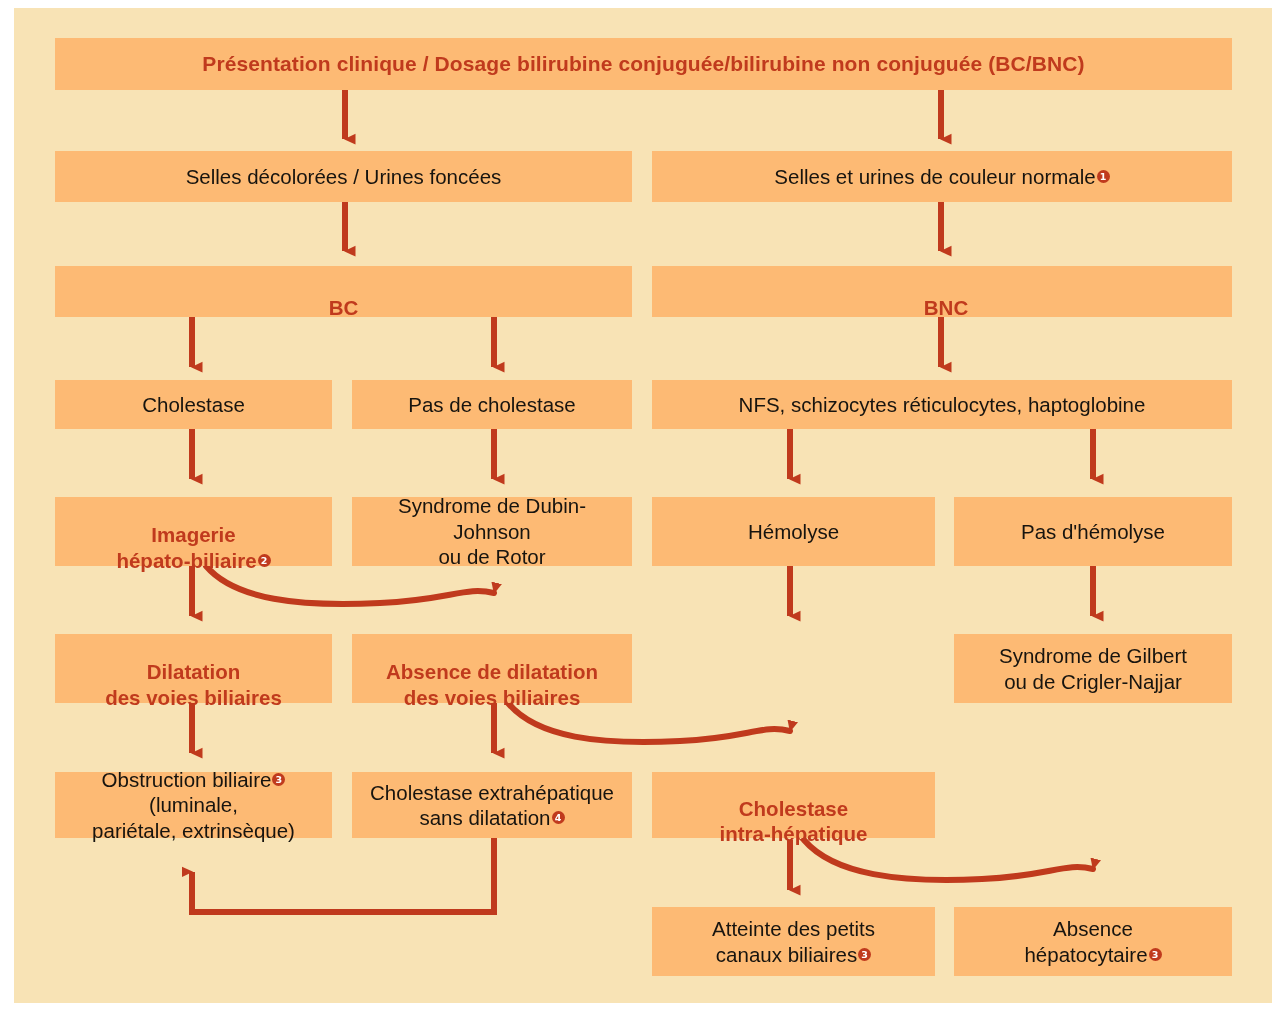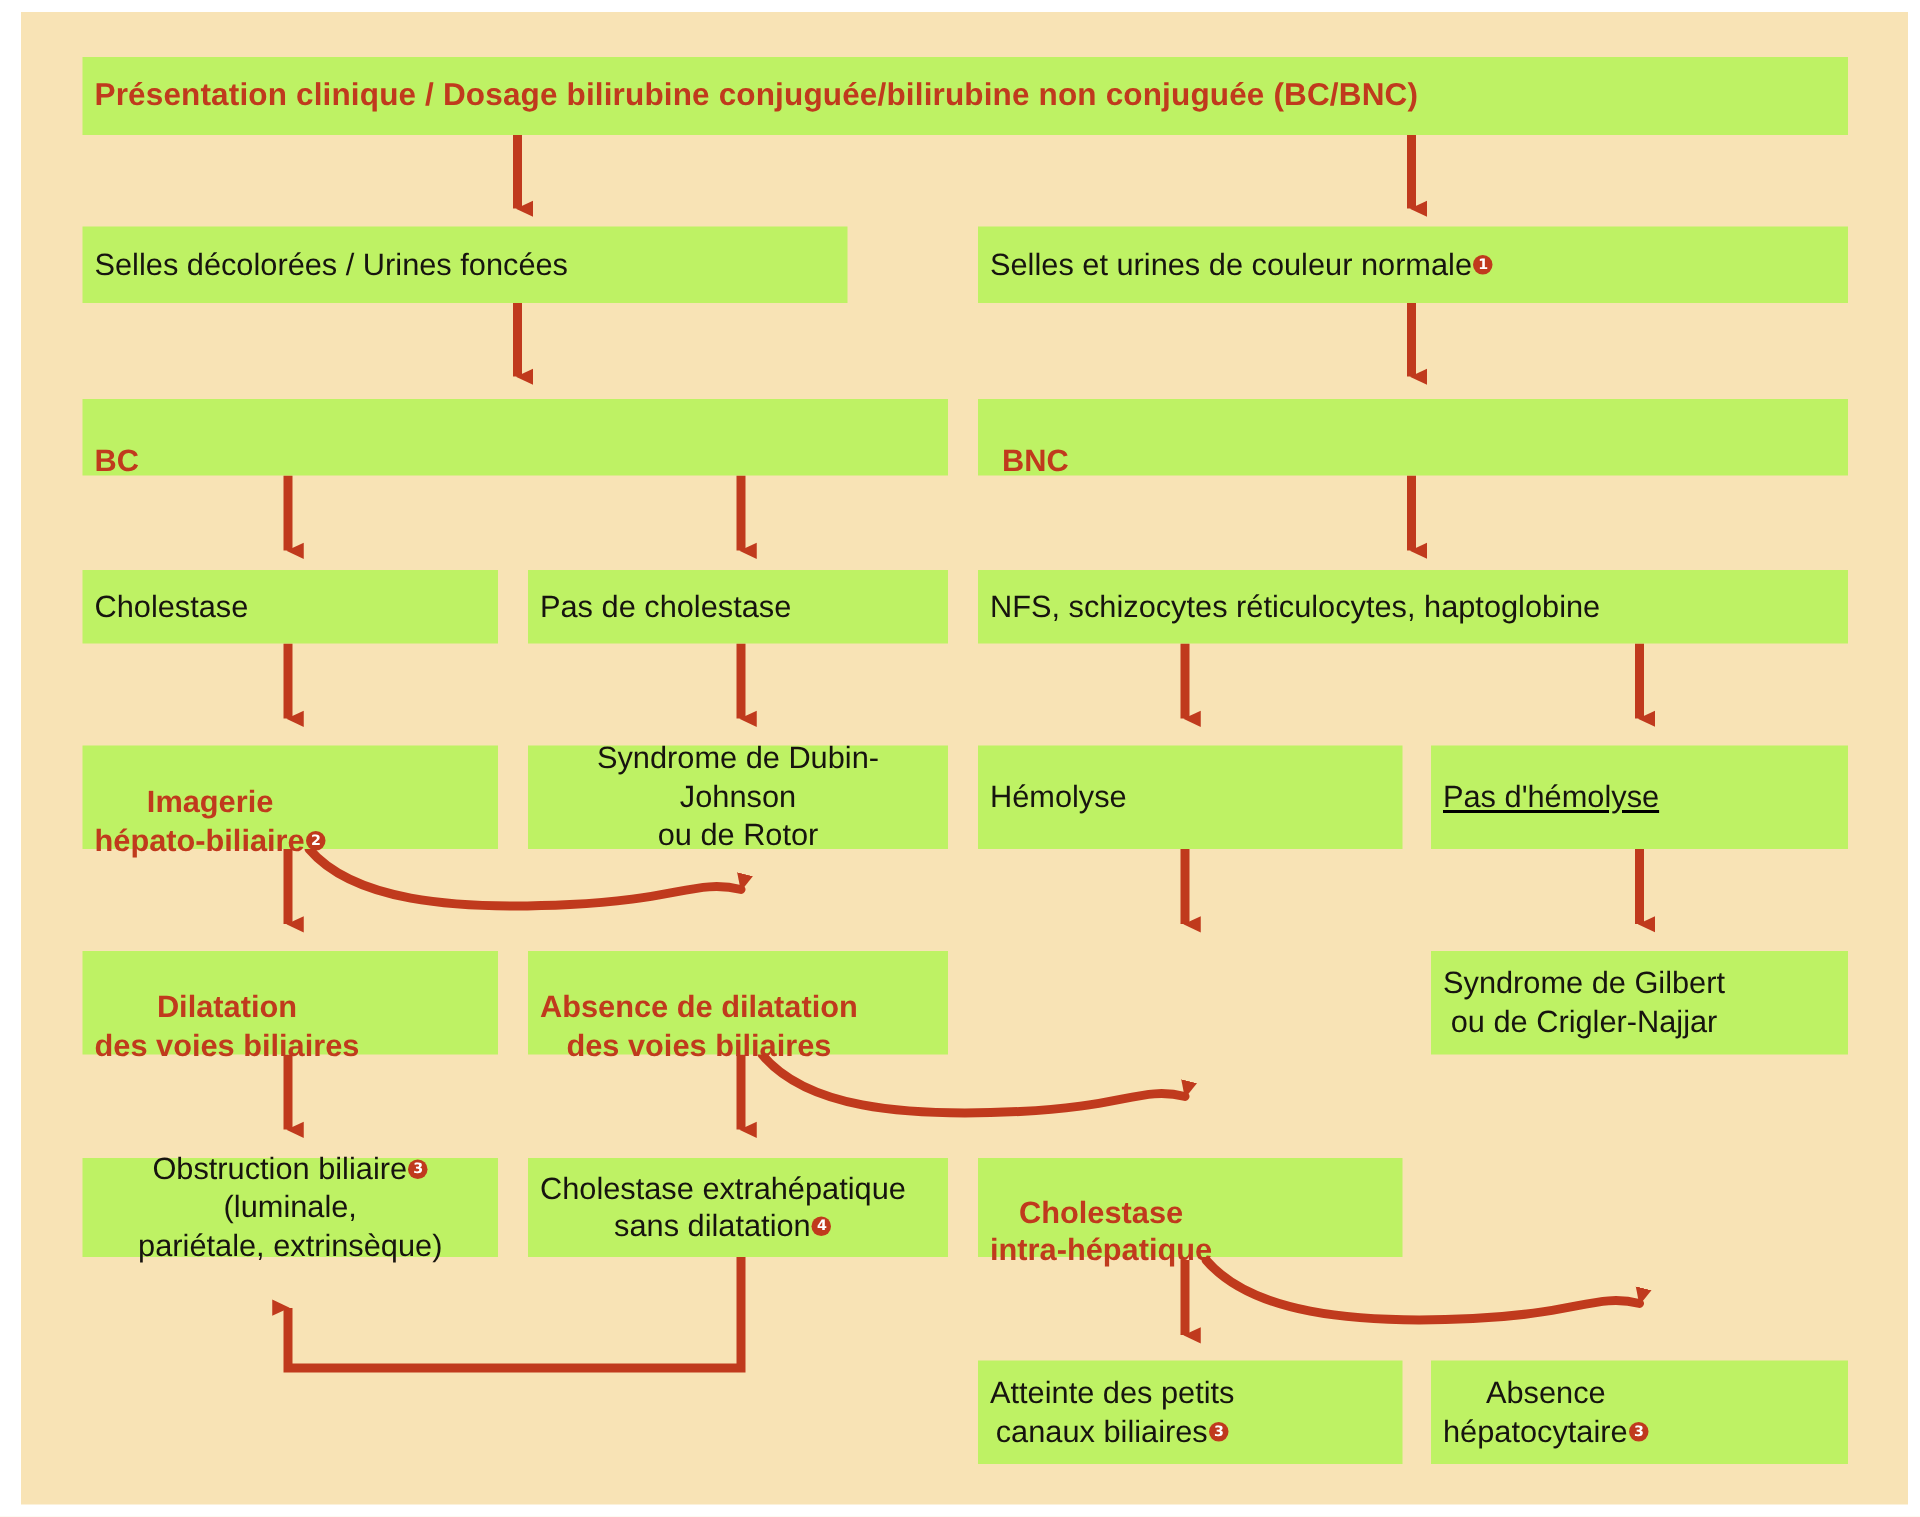--- a/index.html
+++ b/index.html
@@ -31,24 +31,24 @@
   svg.connectors {
     position: absolute;
     left: 0;
     top: 0;
     width: 1280px;
     height: 1011px;
     pointer-events: none;
   }
   .node {
     position: absolute;
-    background: #bef264;
+    background: #fdba74;
     display: flex;
     align-items: center;
-    justify-content: flex-start;
+    justify-content: center;
     text-align: center;
     box-sizing: border-box;
     padding: 4px 8px;
   }
   .node .label {
     display: block;
     line-height: 1.24;
   }
   .node.plain .label {
     color: #17140f;
@@ -145,21 +145,21 @@
       <path d="M 804 840 C 834 875, 900 883, 982 879 C 1050 876, 1065 862, 1093 869" stroke-linecap="round" marker-end="url(#ah)"></path>
 
       <path d="M 494 838 L 494 912 L 192 912 L 192 872" stroke-linejoin="miter" marker-end="url(#ahu)"></path>
     </g>
   </svg>
 
   <div class="node title" style="left:55px; top:38px; width:1177px; height:52px;">
     <span class="label">Présentation clinique / Dosage bilirubine conjuguée/bilirubine non conjuguée (BC/BNC)</span>
   </div>
 
-  <div class="node plain" style="left:55px; top:151px; width:510px; height:51px;">
+  <div class="node plain" style="left:55px; top:151px; width:577px; height:51px;">
     <span class="label">Selles décolorées / Urines foncées</span>
   </div>
 
   <div class="node plain" style="left:652px; top:151px; width:580px; height:51px;">
     <span class="label">
       <span>Selles et urines de couleur normale</span><span class="sup">1</span>
     </span>
   </div>
 
   <div class="node accent" style="left:55px; top:266px; width:577px; height:51px;">
@@ -193,21 +193,21 @@
     <span class="label">
       <span>Syndrome de Dubin-Johnson</span><br>
       <span>ou de Rotor</span>
     </span>
   </div>
 
   <div class="node plain" style="left:652px; top:497px; width:283px; height:69px;">
     <span class="label">Hémolyse</span>
   </div>
 
-  <div class="node plain" style="left:954px; top:497px; width:278px; height:69px;text-decoration:underline;">
+  <div class="node plain" style="left:954px; top:497px; width:278px; height:69px;">
     <span class="label">Pas d'hémolyse</span>
   </div>
 
   <div class="node accent" style="left:55px; top:634px; width:277px; height:69px;">
     <span class="label">
       <span>Dilatation</span><br>
       <span>des voies biliaires</span>
     </span>
   </div>
 

